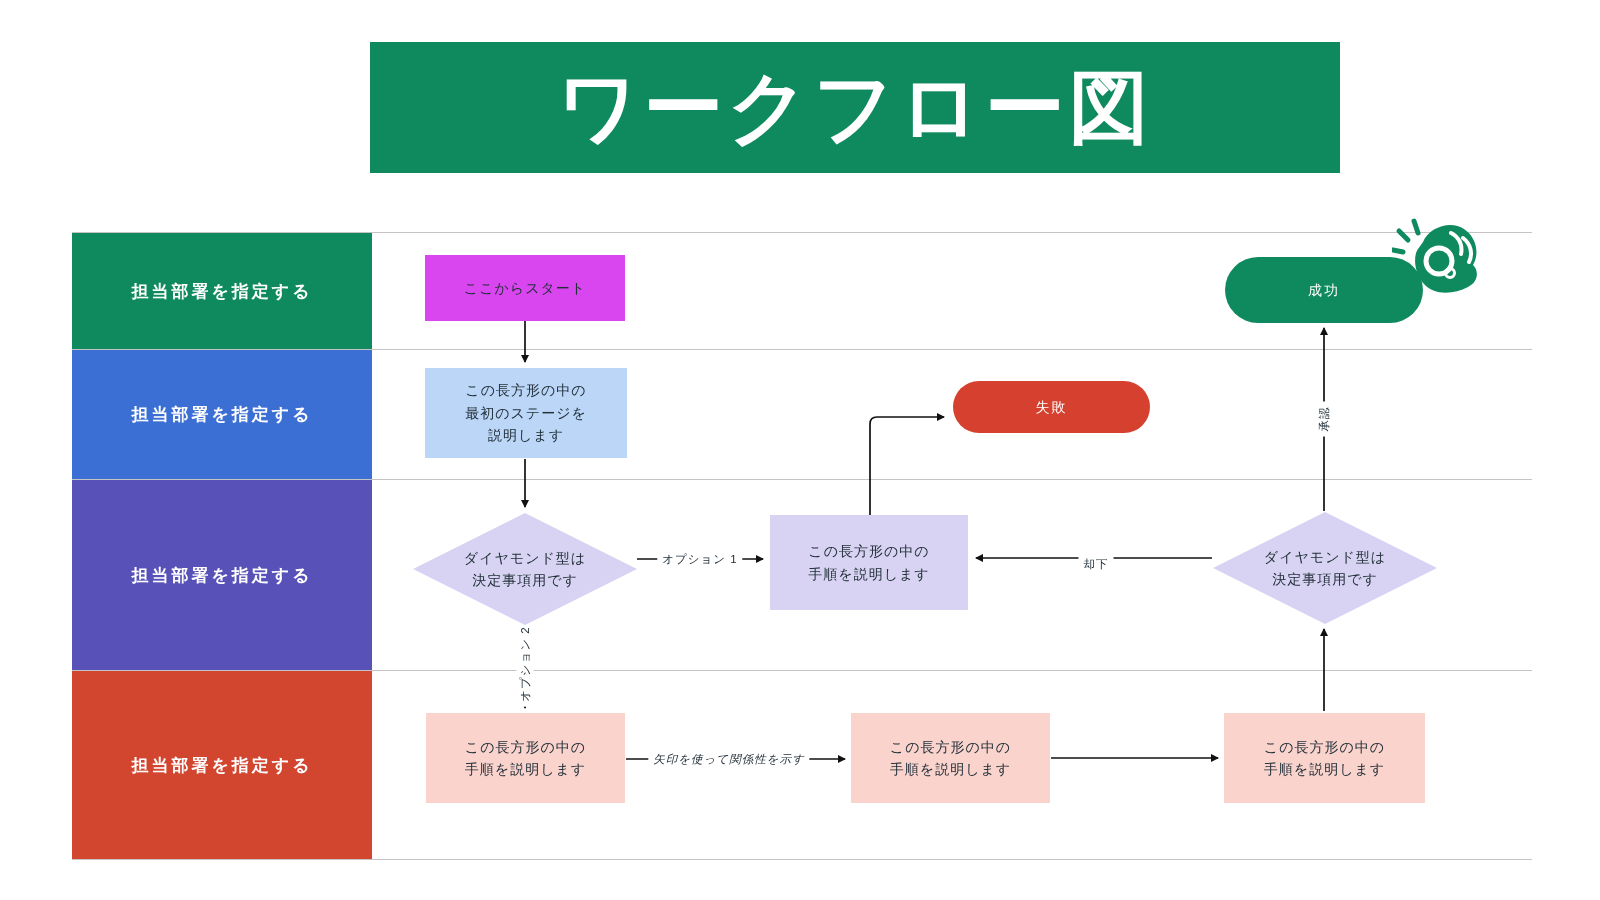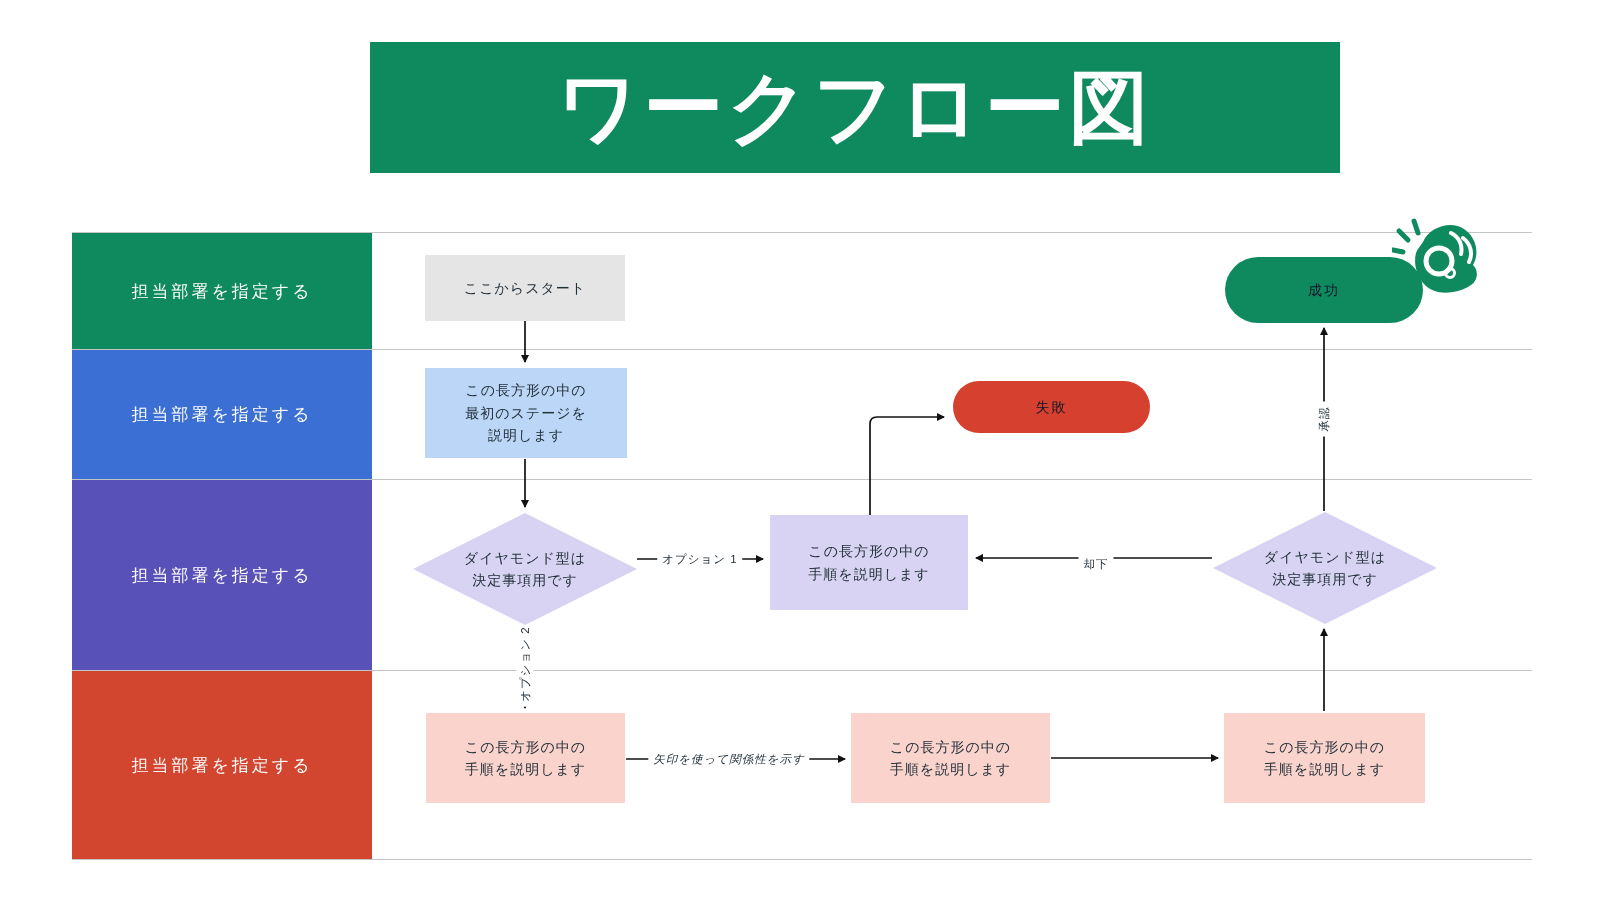--- a/index.html
+++ b/index.html
@@ -14,21 +14,21 @@
     background:#0E8A5E;display:flex;align-items:center;justify-content:center;
   }
   .title-banner h1{
     margin:0;color:#ffffff;font-size:80px;font-weight:800;letter-spacing:4px;line-height:1;
   }
   
   .lanes{
     position:absolute;left:72px;top:232px;width:1460px;
     border-top:1px solid #c4c4c4;
   }
-  .lane-row{display:flex;border-bottom:1px solid #c4c4c4;}
+  .lane-row{display:flex;border-bottom:1px solid #c4c4c4;font-weight:bold;}
   .lane-label{
     width:300px;flex:0 0 300px;display:flex;align-items:center;justify-content:center;
     color:#ffffff;font-size:17px;letter-spacing:3px;
   }
   .lane-rest{flex:1;}
   .row-1{height:116px;} .row-2{height:129px;} .row-3{height:190px;} .row-4{height:188px;}
   .bg-green{background:#0E8A5E;} .bg-blue{background:#3B6FD3;}
   .bg-purple{background:#5851B7;} .bg-red{background:#D2452F;}
   
   .connectors{position:absolute;left:0;top:0;z-index:2;pointer-events:none;}
@@ -38,25 +38,25 @@
     font-size:11.5px;letter-spacing:1px;color:#22303a;white-space:nowrap;
     transform:translate(-50%,-50%);
   }
   .edge-label.vertical{transform:translate(-50%,-50%) rotate(-90deg);}
   
   .node{
     position:absolute;z-index:4;display:flex;align-items:center;justify-content:center;
     text-align:center;font-size:14px;line-height:1.6;letter-spacing:1px;
     white-space:pre-line;box-sizing:border-box;
   }
-  .node-mint{background:#e5e5e5;}
+  .node-mint{background:#d946ef;}
   .node-blue{background:#BCD6F7;}
   .node-lavender{background:#D8D3F2;}
   .node-pink{background:#FAD3CC;}
-  .pill{color:#0f172a;letter-spacing:2px;}
+  .pill{color:#ffffff;letter-spacing:2px;}
   .pill-fail{background:#D5402F;border-radius:34px;}
   .pill-success{background:#0E8A5E;border-radius:33px;}
   .diamond{clip-path:polygon(50% 0,100% 50%,50% 100%,0 50%);}
   
   #n-start{left:425px;top:255px;width:200px;height:66px;}
   #n-stage{left:425px;top:368px;width:202px;height:90px;}
   #n-dec-left{left:413px;top:513px;width:224px;height:112px;}
   #n-process{left:770px;top:515px;width:198px;height:95px;}
   #n-fail{left:953px;top:381px;width:197px;height:52px;}
   #n-success{left:1225px;top:257px;width:198px;height:66px;}

